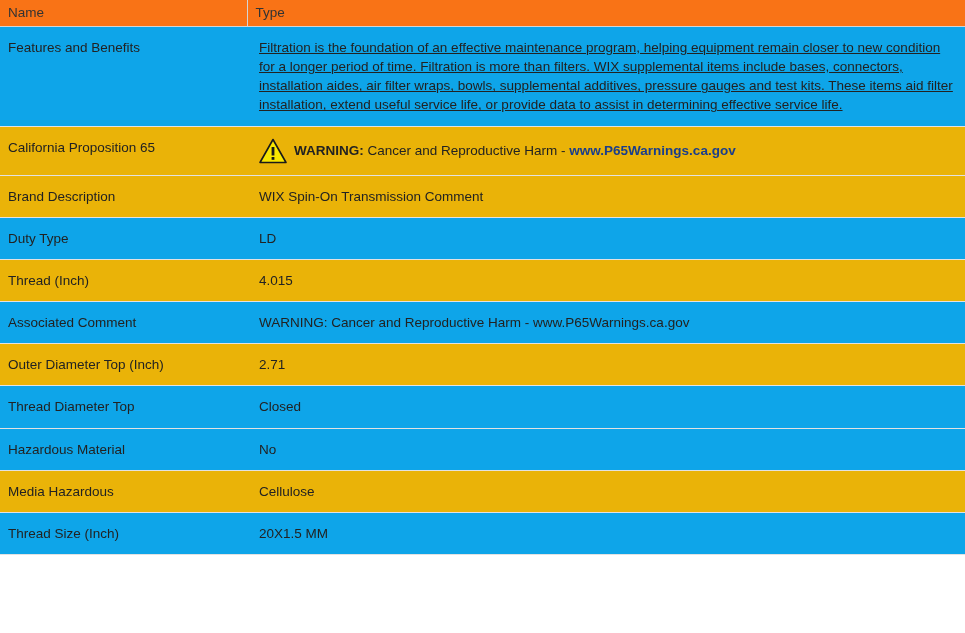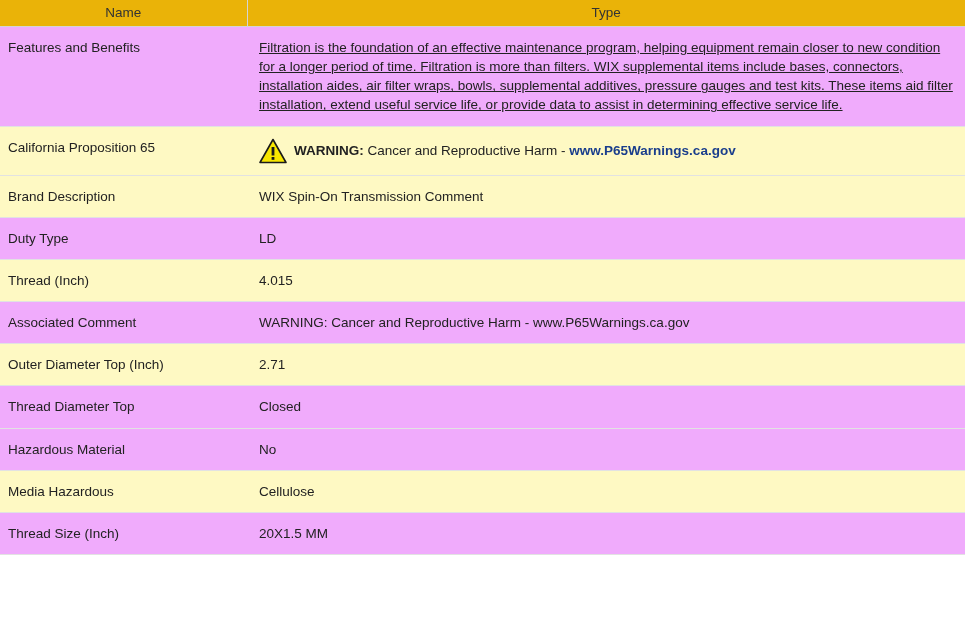--- a/index.html
+++ b/index.html
@@ -16,42 +16,42 @@
     width: 965px;
     border-collapse: collapse;
     table-layout: fixed;
     font-size: 13.5px;
     color: #222222;
   }
   .spec-table col.c-name { width: 247px; }
   .spec-table col.c-value { width: 718px; }
 
   .spec-table thead th {
-    background: #eab308;
+    background: #f97316;
     color: #333333;
     font-weight: normal;
-    text-align: center;
+    text-align: left;
     padding: 5px 8px 6px 8px;
     border-bottom: 1px solid #d4d4d4;
     font-size: 13.5px;
     vertical-align: middle;
   }
   .spec-table thead th.th-name { border-right: 1px solid #d4d4d4; }
 
   .spec-table td {
     padding: 11px 8px 11px 8px;
     vertical-align: top;
     border-bottom: 1px solid #e2e2e2;
     line-height: 1.42;
   }
   .spec-table td.cell-name { color: #222222; }
   .spec-table td.cell-value { color: #222222; padding-left: 12px; }
 
-  tr.row-alt td { background: #fef9c3; }
-  tr.row-plain td { background: #f0abfc; margin-left: 40px; }
+  tr.row-alt td { background: #eab308; }
+  tr.row-plain td { background: #0ea5e9; margin-left: 40px; }
 
   .para { margin: 0; text-decoration: underline; }
 
   .warn-line {
     display: flex;
     align-items: center;
     gap: 7px;
     line-height: 1.3;
   }
   .warn-icon { flex: 0 0 auto; display: block; }

